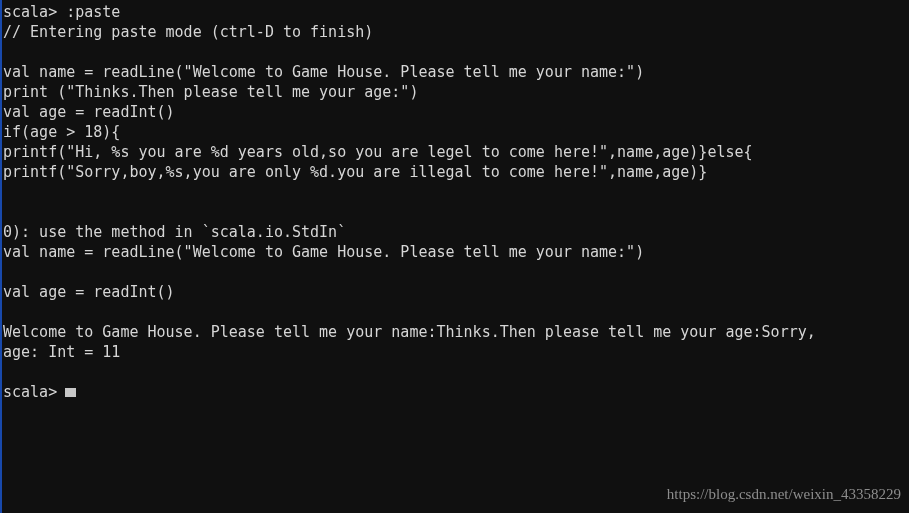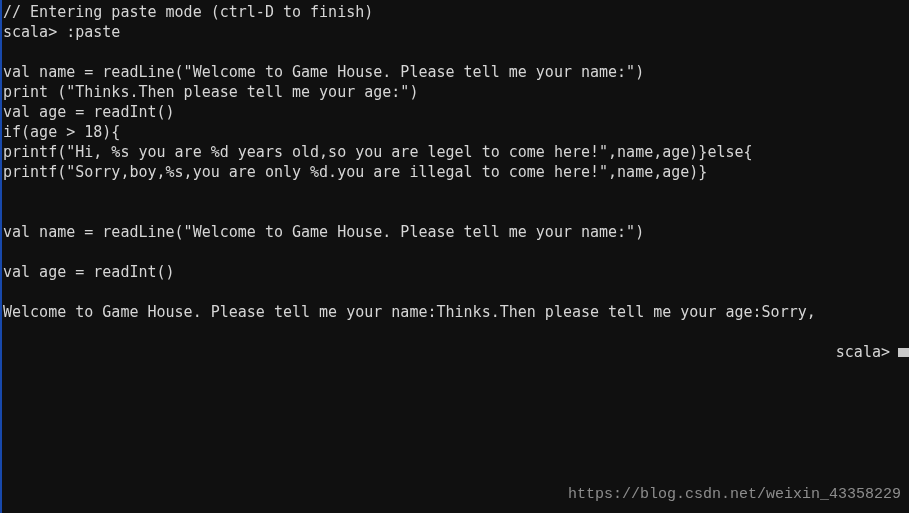--- a/index.html
+++ b/index.html
@@ -38,67 +38,68 @@
     font-size: 15px;
     color: #d6d6d6;
     white-space: pre;
     letter-spacing: 0px;
   }
   .line.blank {
     color: transparent;
   }
   .prompt-line {
     position: relative;
-    text-align: right;
   }
   .cursor {
     display: inline-block;
     width: 11px;
     height: 9px;
     background: #c8c8c8;
     vertical-align: baseline;
     margin-left: 8px;
     position: relative;
     top: 0px;
   }
   #watermark {
     position: absolute;
     right: 8px;
     bottom: 10px;
-    font-family: Liberation Mono, monospace;
+    font-family: Liberation Serif, serif;
     font-size: 15px;
     color: #8d8d8d;
     letter-spacing: 0px;
     white-space: pre;
   }
 </style>
 </head>
 <body>
 
 <div id="terminal">
 
   <div id="left-border"></div>
 
   <div id="console">
+    <div class="line">scala&gt; :paste</div>
     <div class="line">// Entering paste mode (ctrl-D to finish)</div>
-    <div class="line">scala&gt; :paste</div>
     <div class="line blank"></div>
     <div class="line">val name = readLine("Welcome to Game House. Please tell me your name:")</div>
     <div class="line">print ("Thinks.Then please tell me your age:")</div>
     <div class="line">val age = readInt()</div>
     <div class="line">if(age &gt; 18){</div>
     <div class="line">printf("Hi, %s you are %d years old,so you are legel to come here!",name,age)}else{</div>
     <div class="line">printf("Sorry,boy,%s,you are only %d.you are illegal to come here!",name,age)}</div>
     <div class="line blank"></div>
     <div class="line blank"></div>
+    <div class="line">0): use the method in `scala.io.StdIn`</div>
     <div class="line">val name = readLine("Welcome to Game House. Please tell me your name:")</div>
     <div class="line blank"></div>
     <div class="line">val age = readInt()</div>
     <div class="line blank"></div>
     <div class="line">Welcome to Game House. Please tell me your name:Thinks.Then please tell me your age:Sorry,</div>
+    <div class="line">age: Int = 11</div>
     <div class="line blank"></div>
 
     <div class="line prompt-line"><span>scala&gt;</span><span class="cursor"></span></div>
   </div>
 
   <div id="watermark">https://blog.csdn.net/weixin_43358229</div>
 
 </div>
 
 </body></html>

